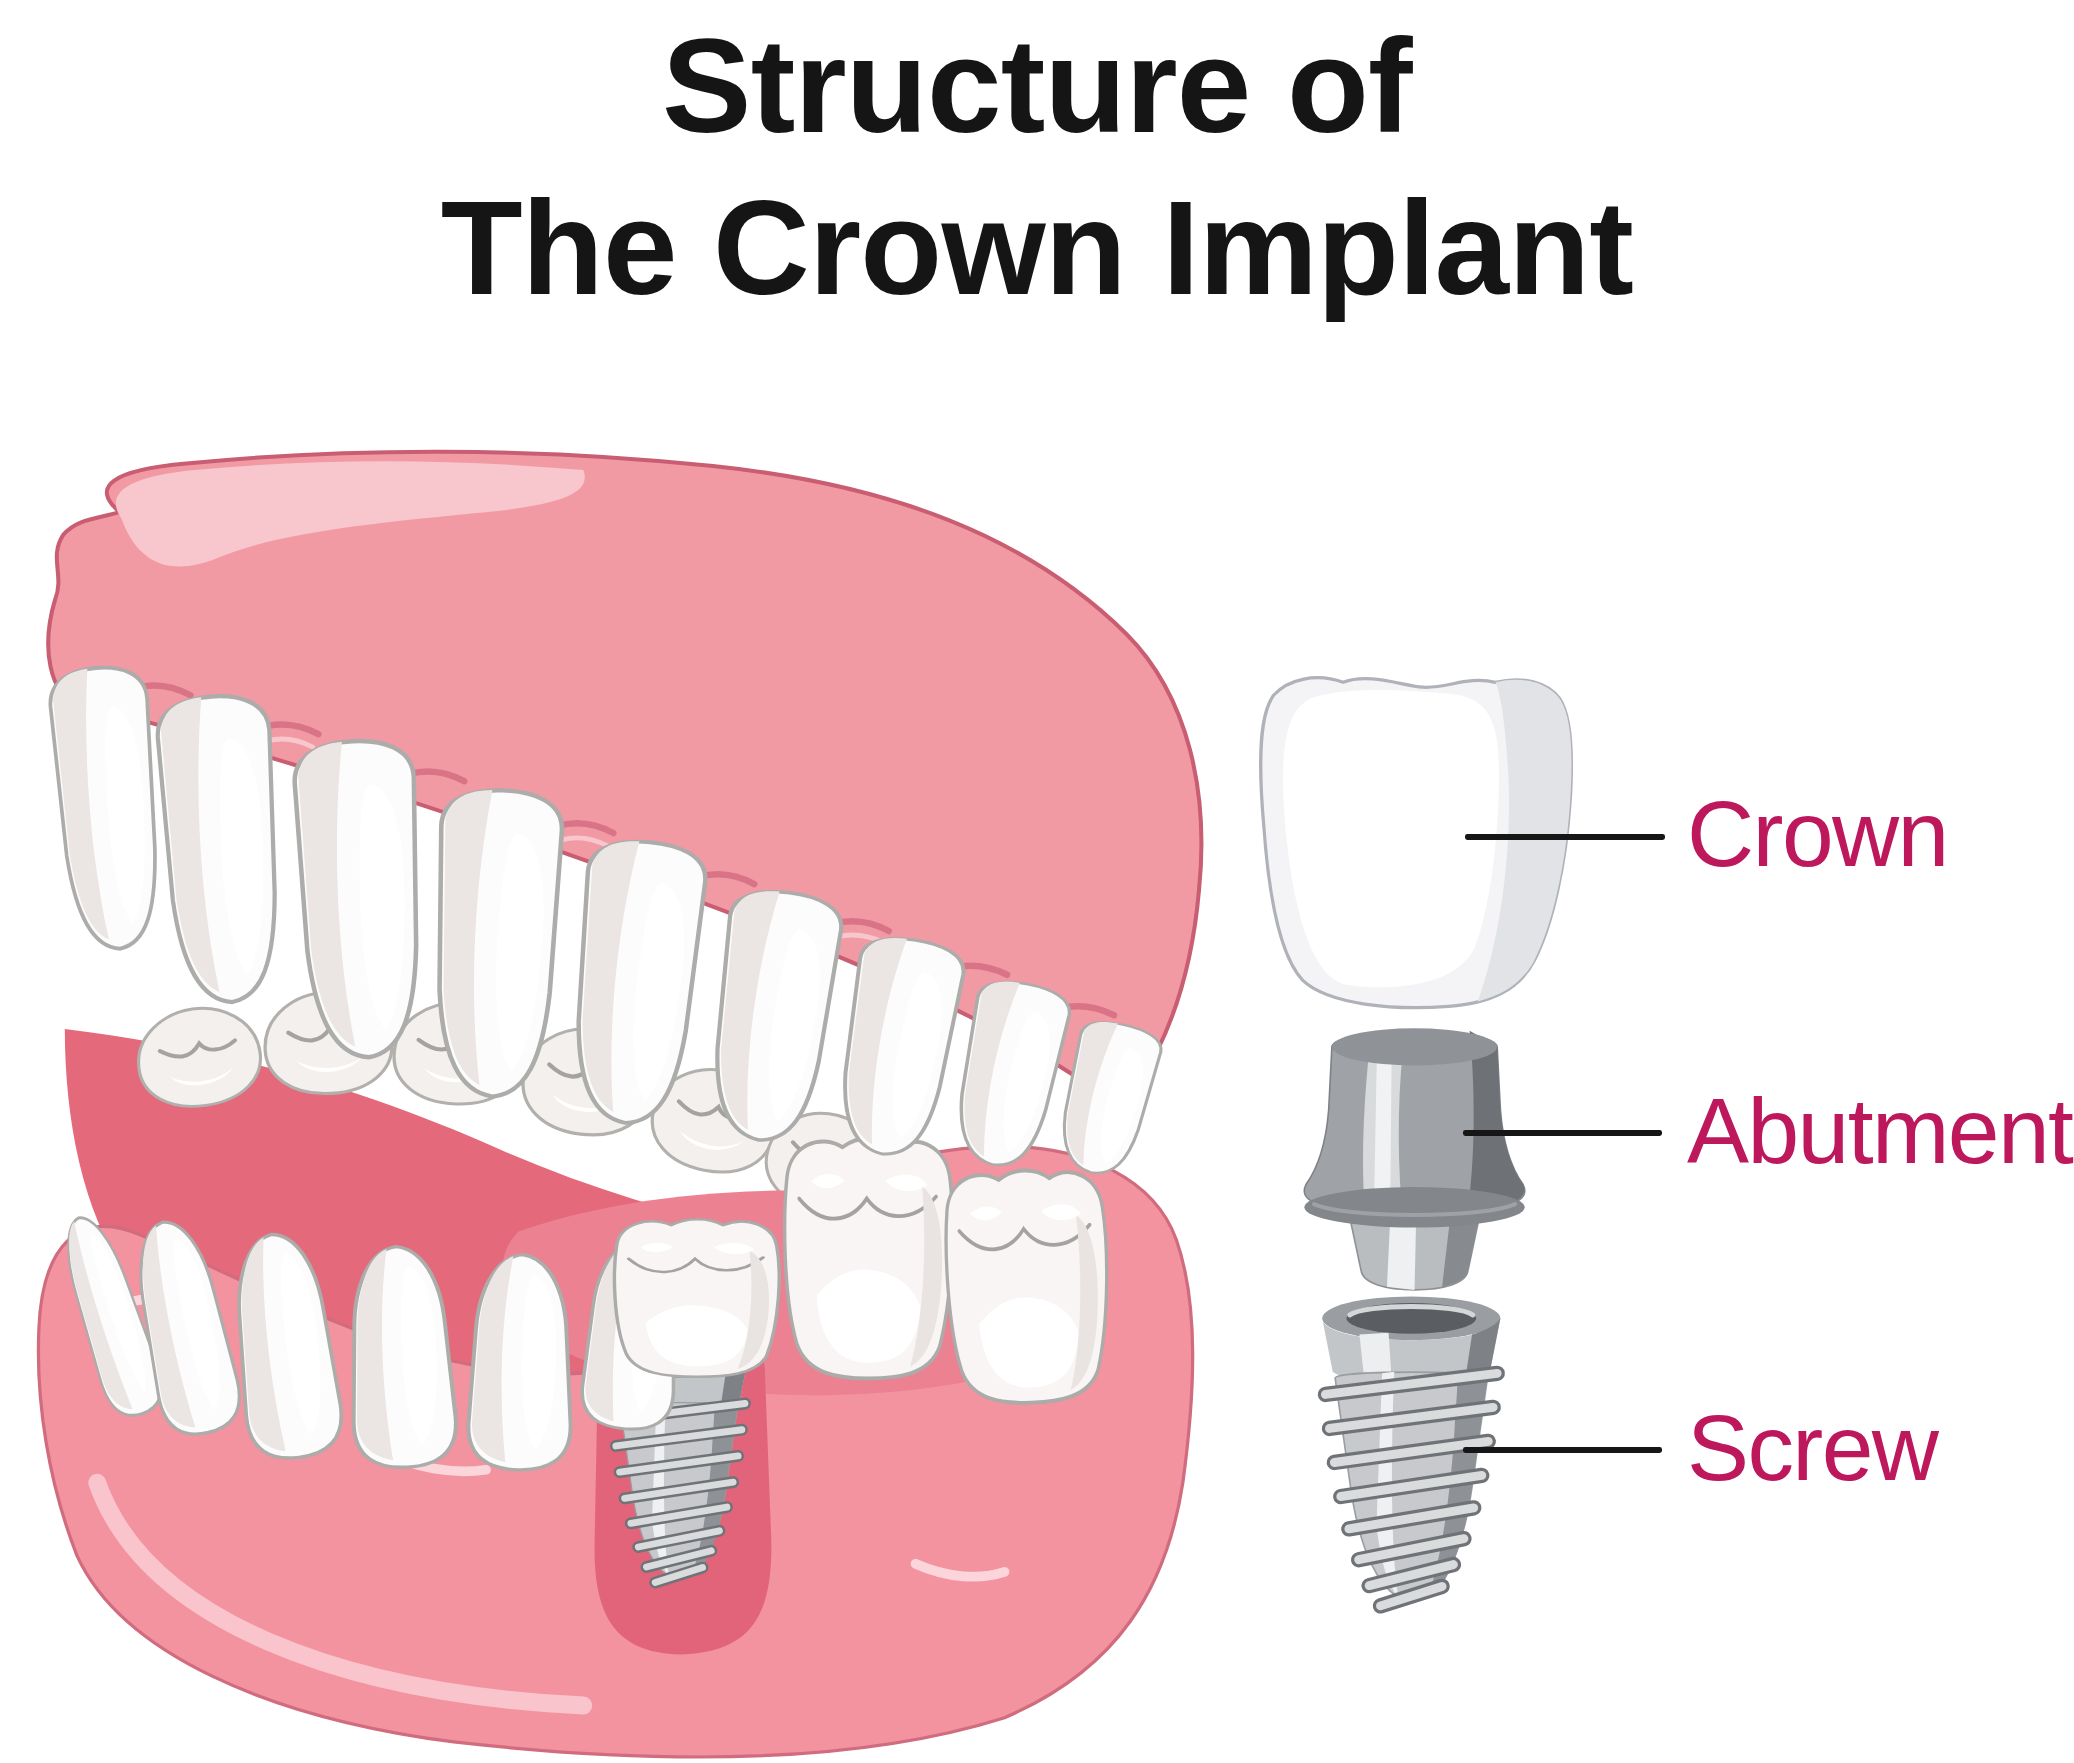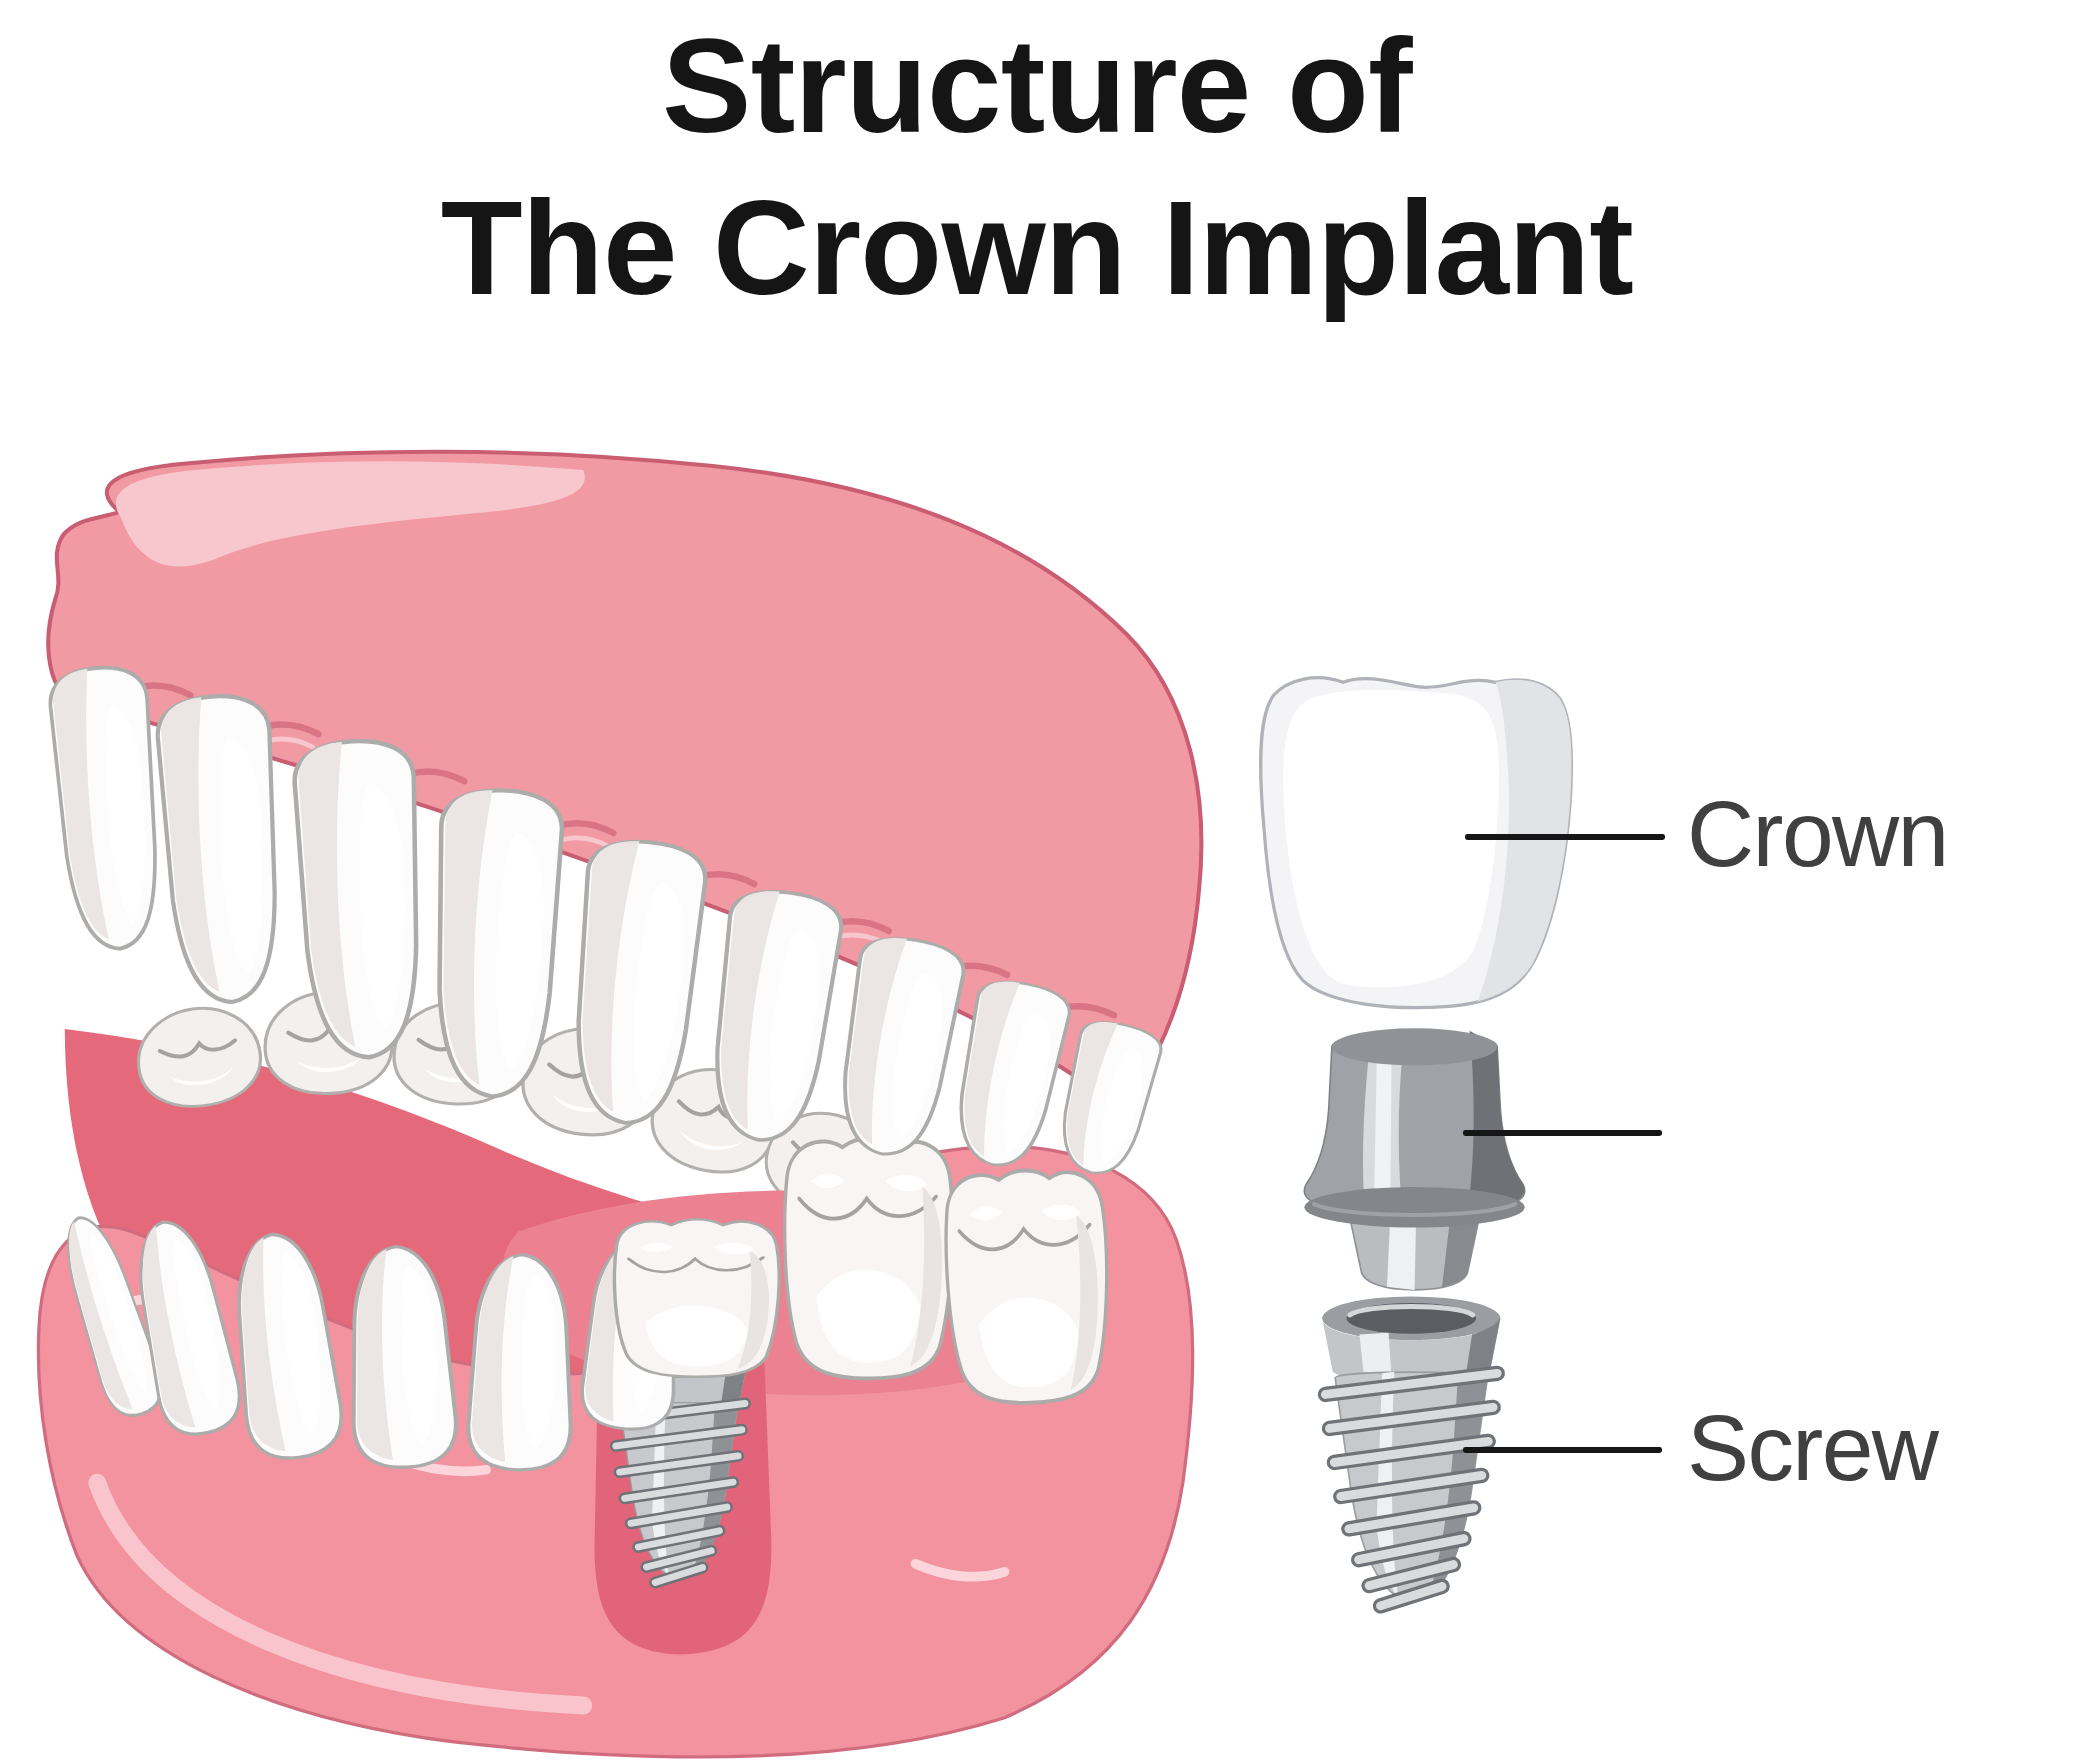--- a/index.html
+++ b/index.html
@@ -15,21 +15,21 @@
   }
   .model-svg { position:absolute; left:0; top:0; }
   .connector {
     position:absolute; height:5.7px; background:#161616; border-radius:2.4px;
   }
   .connector.crown    { left:1465px; top:834px; width:200px; }
   .connector.abutment { left:1463px; top:1130px; width:199px; }
   .connector.screw    { left:1463px; top:1447px; width:199px; }
   .part-label {
     position:absolute; left:1687px; transform:translateY(-54%);
-    color:#404040; font-size:93px; font-weight:400; letter-spacing:-1.6px;
+    color:#be185d; font-size:93px; font-weight:400; letter-spacing:-1.6px;
     white-space:nowrap;
   }
   .part-label.crown    { top:839px; }
   .part-label.abutment { top:1136px; }
   .part-label.screw    { top:1453px; }
 </style>
 </head>
 <body>
 
 <div class="canvas">
@@ -189,16 +189,17 @@
     </g>
 
     <use href="#screwG" transform="translate(1620,1583)"></use>
   </svg>
 
   <div class="connector crown"></div>
   <div class="connector abutment"></div>
   <div class="connector screw"></div>
 
   <div class="part-label crown">Crown</div>
+  <div class="part-label abutment">Abutment</div>
   <div class="part-label screw">Screw</div>
 
 </div>
 
 
 </body></html>

